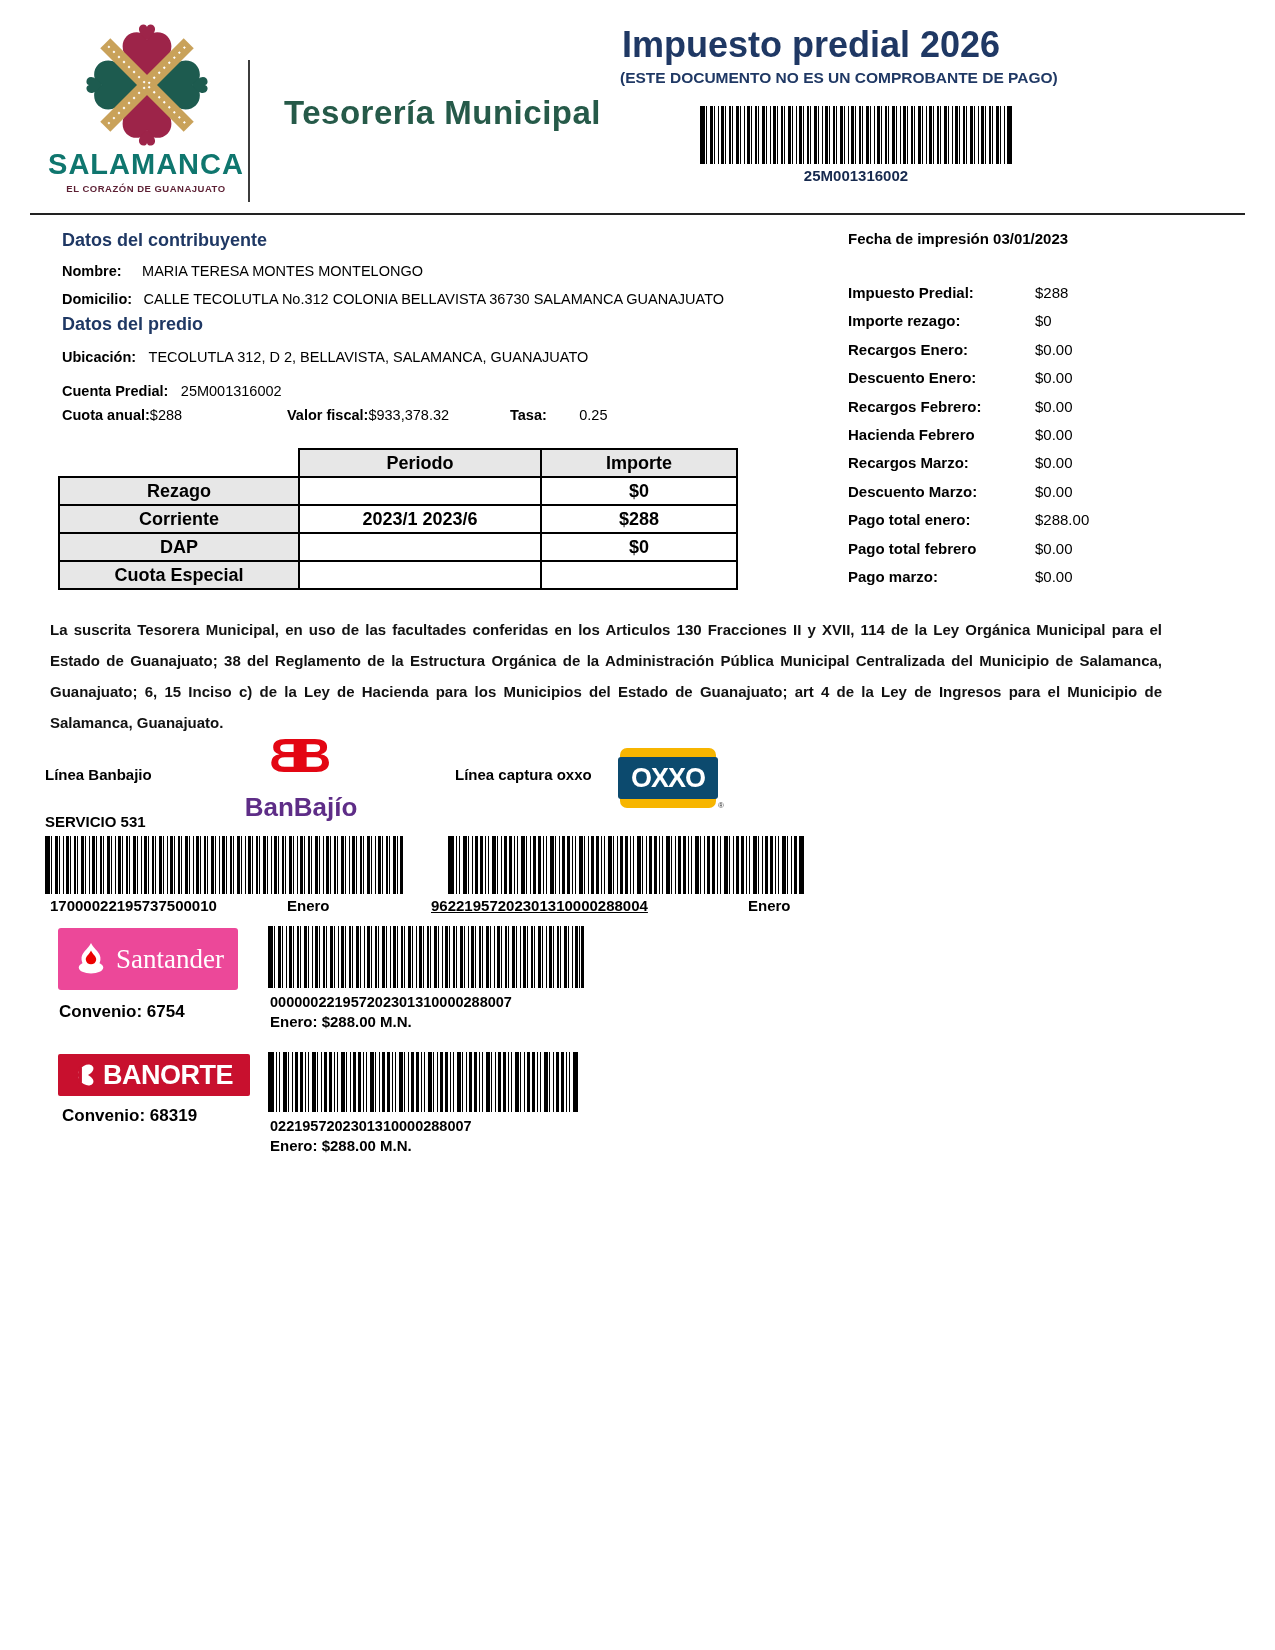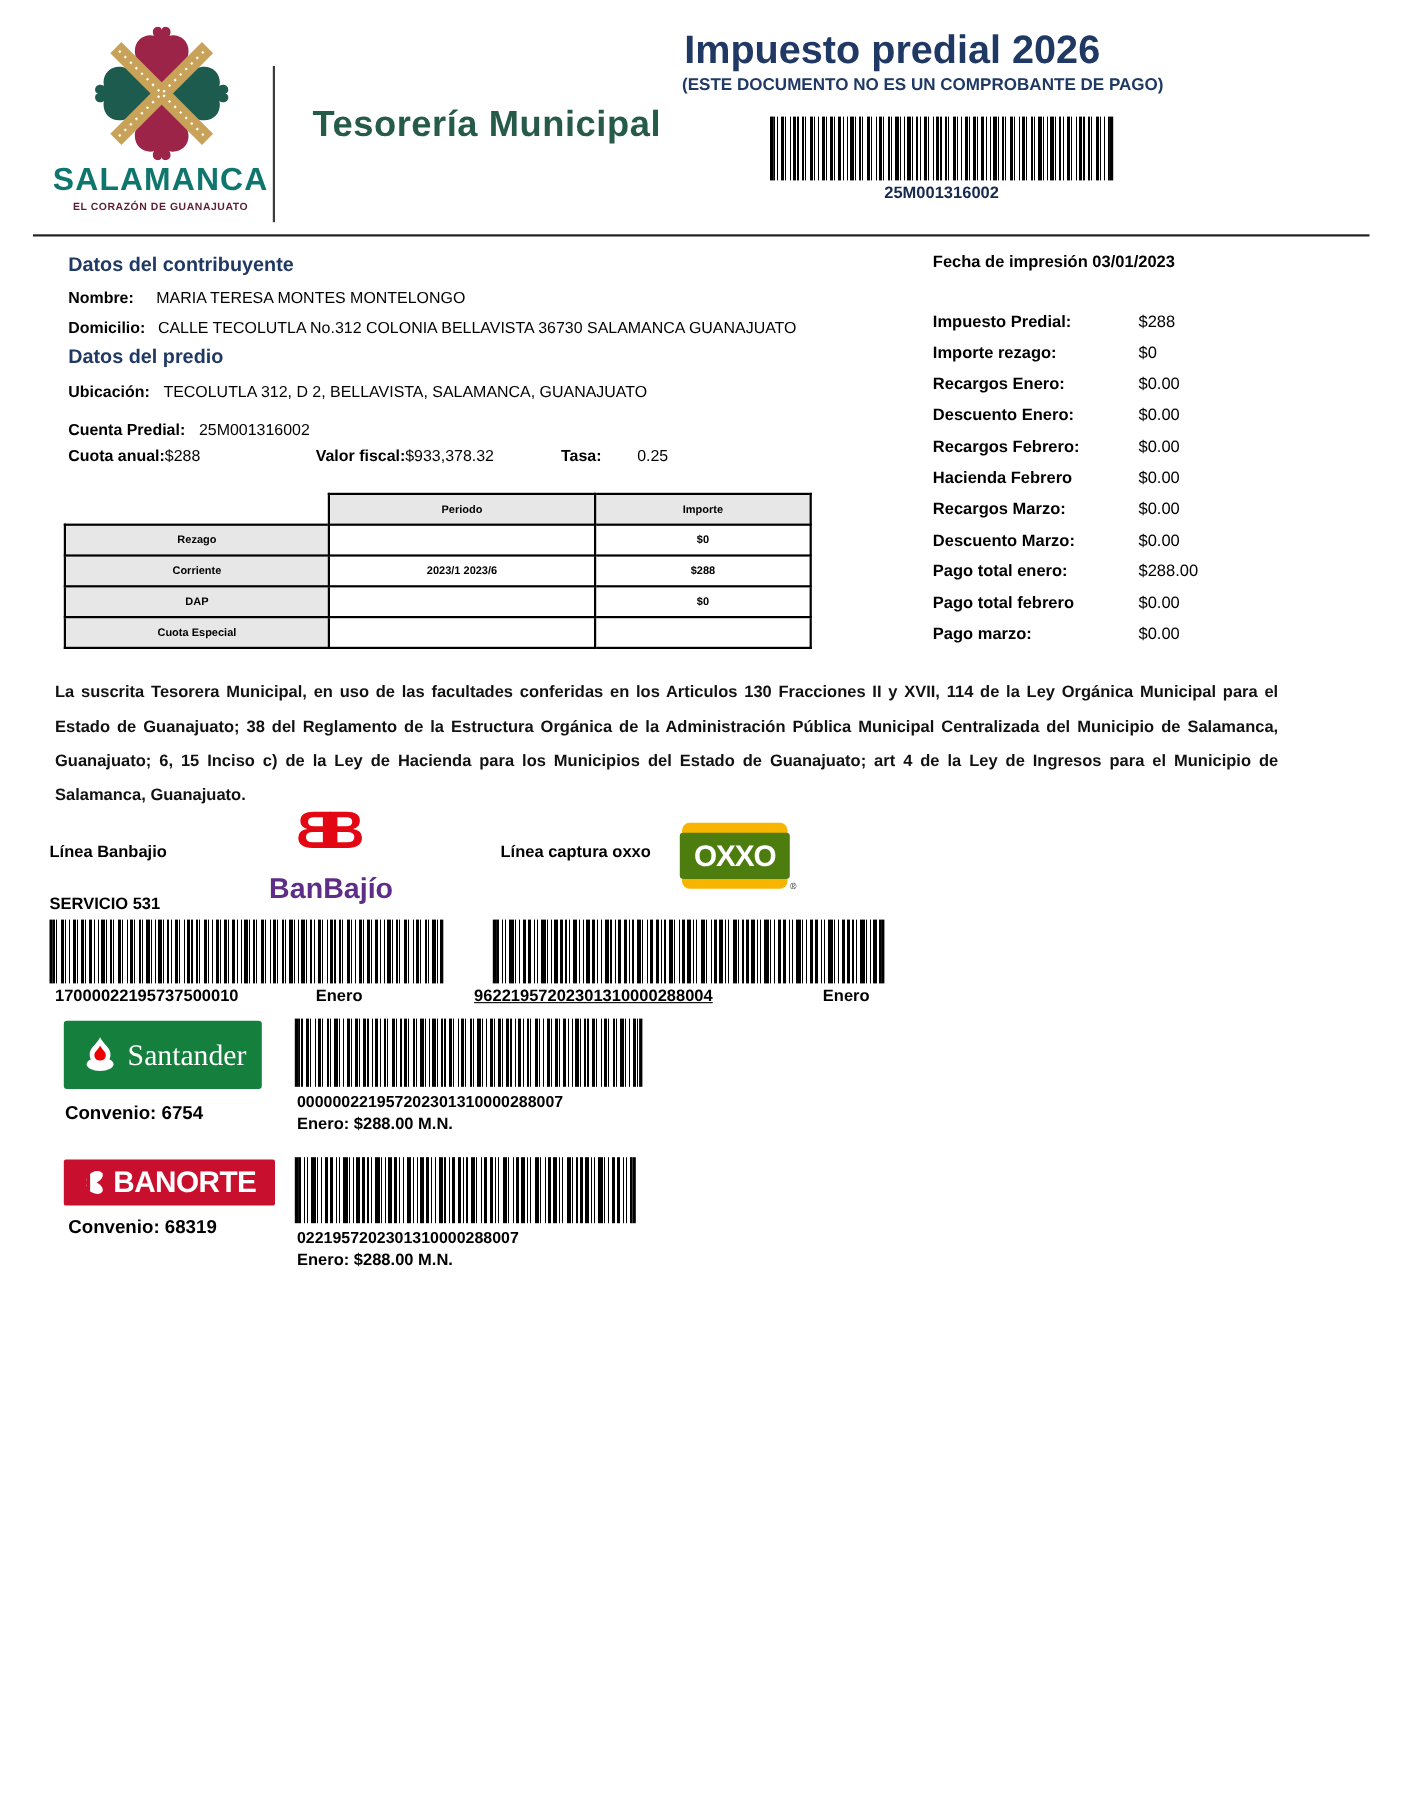--- a/index.html
+++ b/index.html
@@ -36,48 +36,48 @@
     font-size:15px; font-weight:bold; color:#16294e; }
 
   
   .sec-title { font-size:18px; font-weight:bold; color:#1f3864; }
   .lbl { font-weight:bold; font-size:14.5px; }
   .val { font-size:14.5px; }
 
   
   .tax-table { left:58px; top:448px; border-collapse:collapse; table-layout:fixed; }
   .tax-table td { border:2px solid #000; height:28px; text-align:center;
-    font-size:10px; font-weight:bold; background:#fff; }
+    font-size:18px; font-weight:bold; background:#fff; }
   .tax-table td.head, .tax-table td.rowlab { background:#e7e7e7; }
   .tax-table td.ghost { border:none; background:transparent; }
 
   
   .r-lbl { font-weight:bold; font-size:15px; }
   .r-val { font-size:15px; }
 
   .legal { left:50px; top:598px; width:1112px; font-size:15px; font-weight:bold;
     line-height:31px; text-align:justify; color:#111;margin-top:16px; }
 
   
   .pay-lbl { font-size:15px; font-weight:bold; }
   .bb-mono { left:258px; top:732px; width:84px; text-align:center;
     font-size:48px; font-weight:bold; color:#e30613; line-height:1; }
   .bb-mono .mir { display:inline-block; transform:scaleX(-1); margin-right:-7px; }
   .bb-word { left:236px; top:792px; width:130px; text-align:center;
     font-size:26px; font-weight:bold; color:#5e2d87; }
   .oxxo { left:620px; top:748px; width:96px; height:60px; background:#f7b500; border-radius:7px; }
   .oxxo .red { position:absolute; left:-2px; right:-2px; top:9px; bottom:9px;
-    background:#4d7c0f; border-radius:3px; display:flex; align-items:center; justify-content:center;
+    background:#0c4a6e; border-radius:3px; display:flex; align-items:center; justify-content:center;
     color:#fff; font-weight:bold; font-size:27px; letter-spacing:-1px; }
   .oxxo .reg { position:absolute; right:-8px; bottom:-2px; font-size:8px; color:#333; }
   .barcode1 { left:45px; top:836px; width:358px; height:58px; }
   .barcode2 { left:448px; top:836px; width:356px; height:58px; }
   .bc-num { font-size:15px; font-weight:bold; }
 
-  .sant-box { left:58px; top:928px; width:180px; height:62px; background:#15803d; border-radius:3px;
+  .sant-box { left:58px; top:928px; width:180px; height:62px; background:#ec4899; border-radius:3px;
     display:flex; align-items:center; justify-content:center; gap:6px; }
   .sant-box .word { color:#fff; font-family:"Liberation Serif", serif; font-size:27px; }
   .barcode3 { left:268px; top:926px; width:316px; height:62px; }
   .conv { font-size:17px; font-weight:bold; }
 
   .bano-box { left:58px; top:1054px; width:192px; height:42px; background:#c8102e; border-radius:2px;
     display:flex; align-items:center; justify-content:center; gap:4px; }
   .bano-box .word { color:#fff; font-weight:bold; font-size:27px; letter-spacing:-.5px; }
   .barcode4 { left:268px; top:1052px; width:310px; height:60px; }
 </style>

